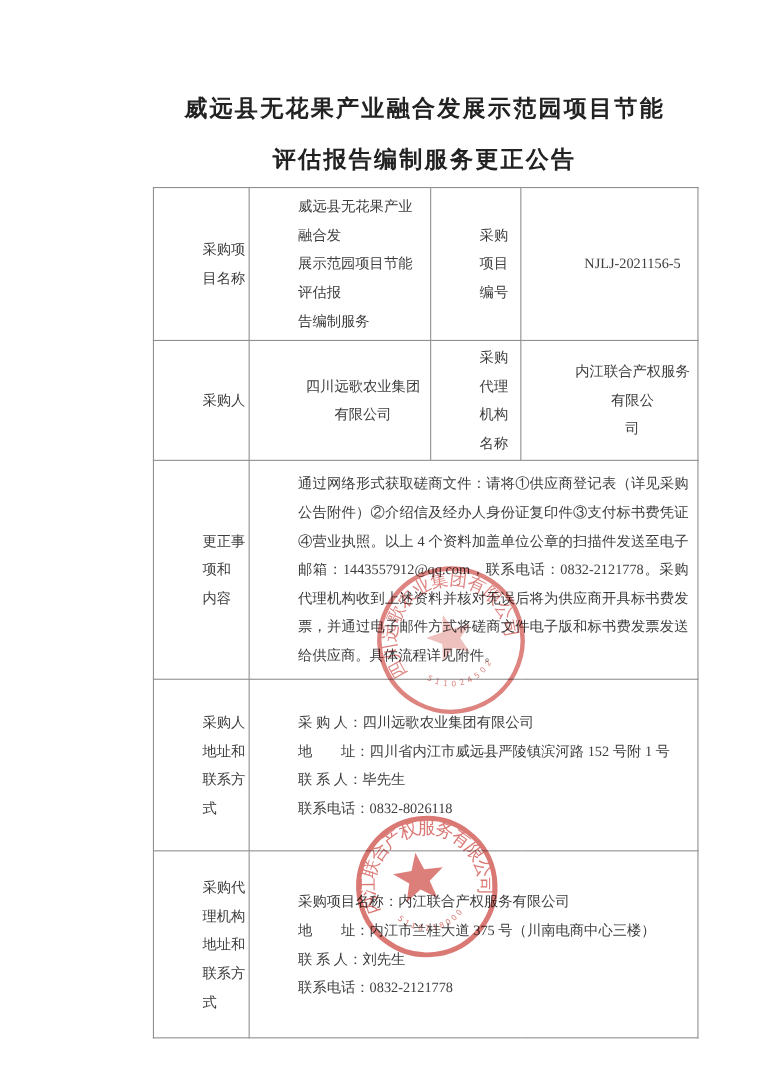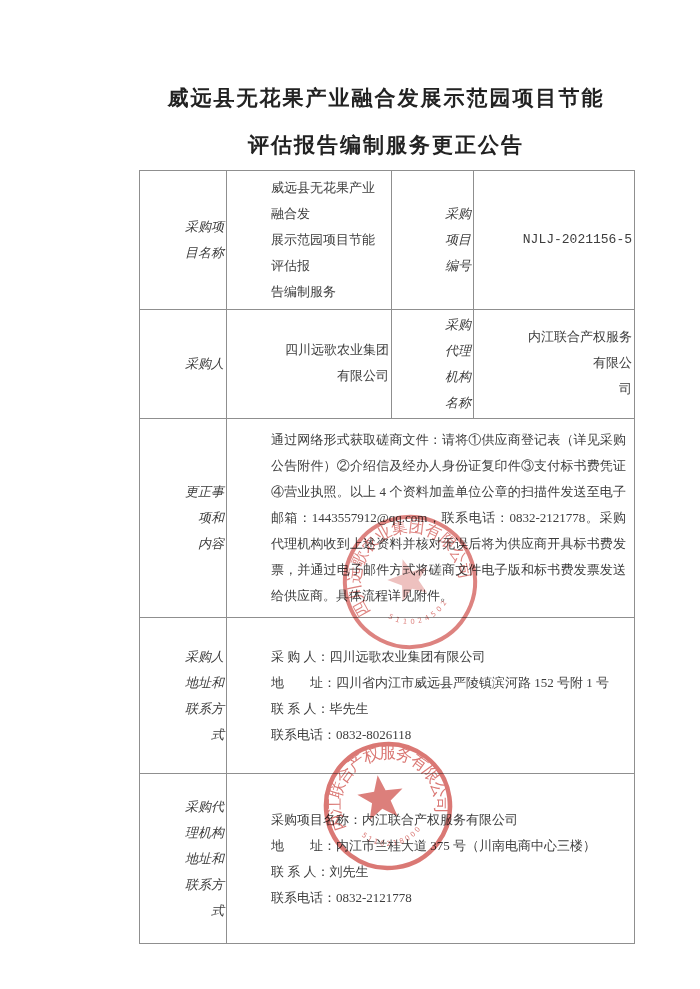--- a/index.html
+++ b/index.html
@@ -7,23 +7,23 @@
        font-family:"Liberation Serif","DejaVu Serif",serif;color:#3d3d3d;}
   .page{position:absolute;inset:0;background:#ffffff;margin-left:36px;}
   .title-line{position:absolute;left:0;width:700px;text-align:center;
        font-size:21px;font-weight:bold;color:#222;letter-spacing:2px;}
   #title1{top:84px;}
   #title2{top:131px;}
   table.notice{position:absolute;left:103px;top:170px;width:495px;
        border-collapse:collapse;table-layout:fixed;}
   table.notice td{border:1px solid #8f8f8f;font-size:13px;line-height:26px;
        vertical-align:middle;color:#3d3d3d;padding-left:44px;}
-  td.lab{text-align:right;padding:2px;font-style:italic;}
+  td.lab{text-align:left;padding:2px;}
   td.val-left{text-align:left;padding:4px 8px 4px 10px;line-height:28px;}
-  td.val-center{text-align:right;padding:2px;font-family:Liberation Mono, monospace;}
+  td.val-center{text-align:center;padding:2px;}
   td.para{ text-align:justify;padding:8px 8px 8px 10px;line-height:29px;vertical-align:middle;}
   td.contact{padding:6px 8px 6px 10px;line-height:26px;vertical-align:middle;font-family:Liberation Serif, serif;}
   td.contact div{white-space:nowrap;}
   .seal{position:absolute;mix-blend-mode:multiply;pointer-events:none;}
   #seal1{left:299px;top:507px;opacity:.78;}
   #seal2{left:272px;top:726px;opacity:.85;}
 </style>
 </head>
 <body>
 

